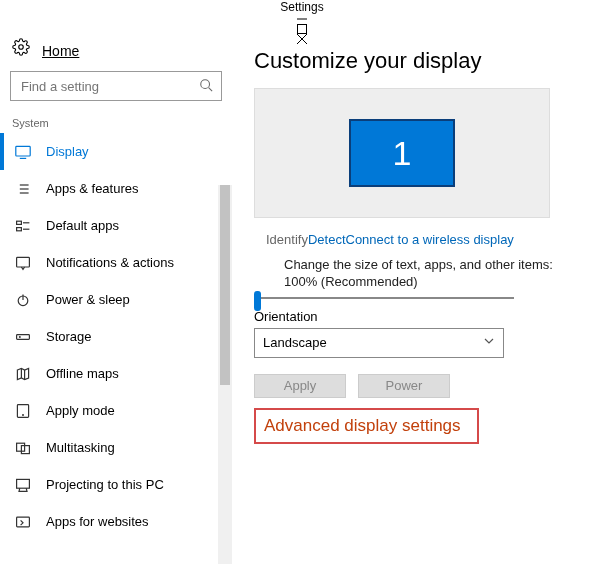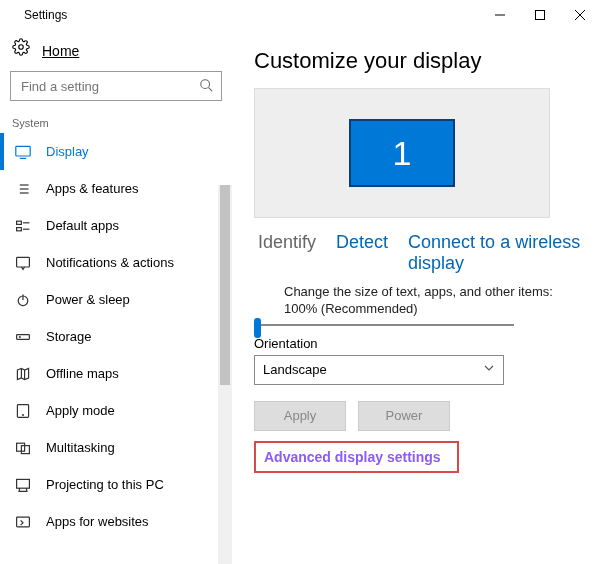--- a/index.html
+++ b/index.html
@@ -1,17 +1,17 @@
 <!DOCTYPE html>
 <html><head>
 <meta charset="utf-8">
 <style>
   * { box-sizing: border-box; font-family: "Segoe UI", Arial, sans-serif; }
   body { margin:0; width:600px; height:564px; background:#fff; color:#000; font-size:13px; overflow:hidden; }
-  .titlebar { height:30px; display:flex; align-items:center; padding-left:24px; font-size:12px; }
+  .titlebar { height:30px; display:flex; align-items:center; padding-left:4px; font-size:12px;flex-direction:column; }
   .titlebar .title { flex:1; }
   .winbtn { width:40px; height:30px; display:flex; align-items:center; justify-content:center; color:#000; }
   .winbtn svg { width:10px; height:10px; }
   .appbody { display:flex; height:calc(100% - 30px); }
   .sidebar { width:232px; border-right:0; position:relative; }
   .home-row { display:flex; align-items:flex-end; padding:8px 12px 12px 12px; font-size:14px; gap:12px;text-decoration:underline; }
   .home-row .gear svg { width:18px; height:18px; }
   .search-wrap { margin:0 10px 10px 10px; }
   .search { display:flex; align-items:center; border:1px solid #999; height:30px; padding:0 8px; }
   .search input { border:none; outline:none; flex:1; font-size:13px; background:transparent; }
@@ -22,34 +22,34 @@
   .navitem.selected { color:#0078d7; }
   .navitem.selected::before { content:""; position:absolute; left:0; top:0; bottom:0; width:4px; background:#0078d7; }
   .navitem .ico { width:18px; display:flex; align-items:center; justify-content:center; }
   .navitem .ico svg { width:16px; height:16px; }
   .scrollgutter { position:absolute; right:0; top:155px; bottom:0; width:14px; background:#f0f0f0; }
   .scrollthumb { position:absolute; left:2px; right:2px; top:0; height:200px; background:#c2c2c2; }
   .content { flex:1; padding:18px 18px 0 22px; position:relative; }
   h1.heading { font-weight:400; font-size:22px; margin:0 0 14px 0; }
   .monitorbox { width:296px; height:130px; background:#eee; border:1px solid #ddd; display:flex; align-items:center; justify-content:center; }
   .monitor { width:106px; height:68px; background:#0078d7; border:2px solid #0a3e7a; display:flex; align-items:center; justify-content:center; color:#fff; font-size:34px; font-weight:300; }
-  .linkrow { margin:14px 0 10px 4px; display:flex; gap:20px; font-size:18px; }
+  .linkrow { margin:14px 0 10px 12px; display:flex; font-size:13px; }
   .linkrow .dim { color:#666; }
   .link { color:#0067b8; }
   .bodytext { font-size:13px; color:#222; line-height:1.3; margin-bottom:6px; width:300px;margin-left:30px; }
   .slider { width:260px; margin:4px 0 10px 0; }
   .slider .track { height:2px; background:#888; position:relative; }
   .slider .thumb { position:absolute; left:0; top:-6px; width:7px; height:20px; background:#0078d7; border-radius:3px; }
   .fieldlabel { font-size:13px; margin:6px 0 4px 0; }
   .select { width:250px; height:30px; border:1px solid #888; display:flex; align-items:center; padding:0 8px; justify-content:space-between; }
   .select .chev svg { width:12px; height:12px; }
   .btnrow { margin:16px 0 10px 0; display:flex; gap:12px; }
-  .btn { width:92px; height:30px; border:1px solid #ccc; background:#ddd; color:#888; display:flex; align-items:center; justify-content:center; font-size:13px; }
+  .btn { width:92px; height:24px; border:1px solid #ccc; background:#ddd; color:#888; display:flex; align-items:center; justify-content:center; font-size:13px; }
   .advbox { display:inline-block; border:2px solid #d54a4a; padding:6px 16px 6px 8px; }
-  .advbox .alink { color:#8b5cf6; font-size:14px;font-weight:bold; }
+  .advbox .alink { color:#c2410c; font-size:17px; }
 </style>
 </head>
 <body>
 
 <div class="titlebar">
   <span class="title">Settings</span>
   <div class="winbtn">
       <svg viewBox="0 0 10 10">
         <line x1="0" y1="5" x2="10" y2="5" stroke="#000" stroke-width="1"></line>
       </svg>

